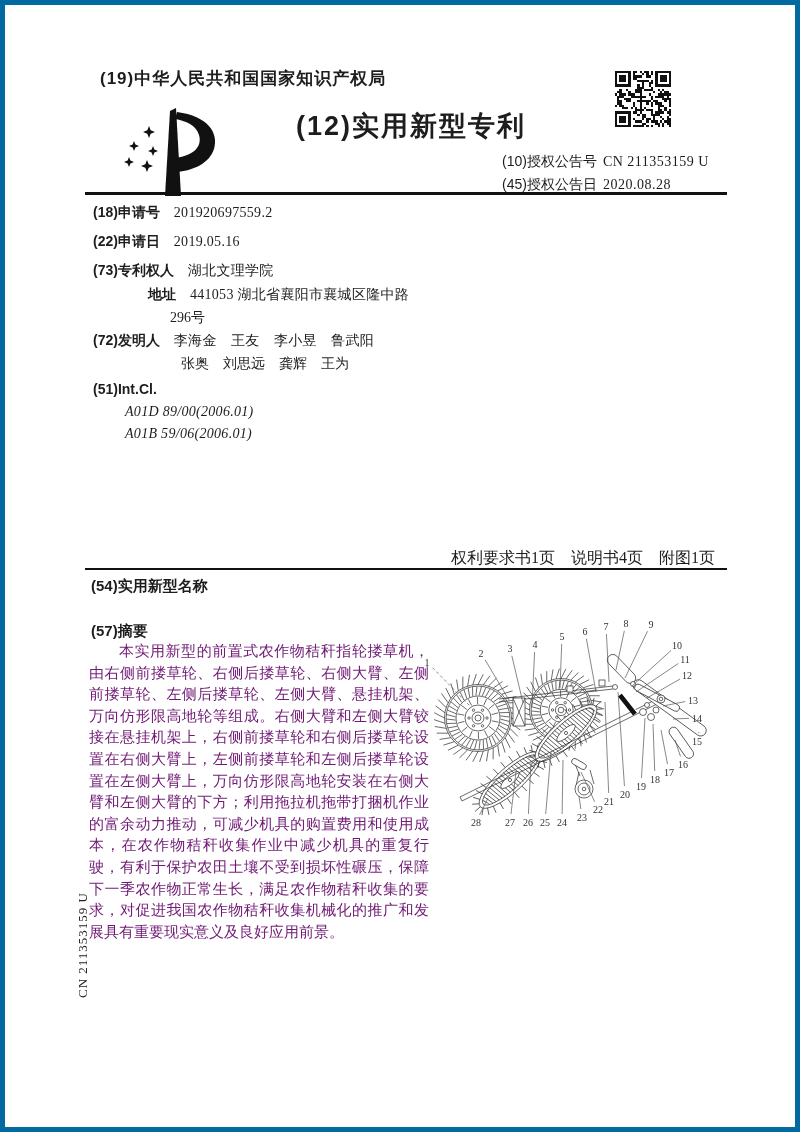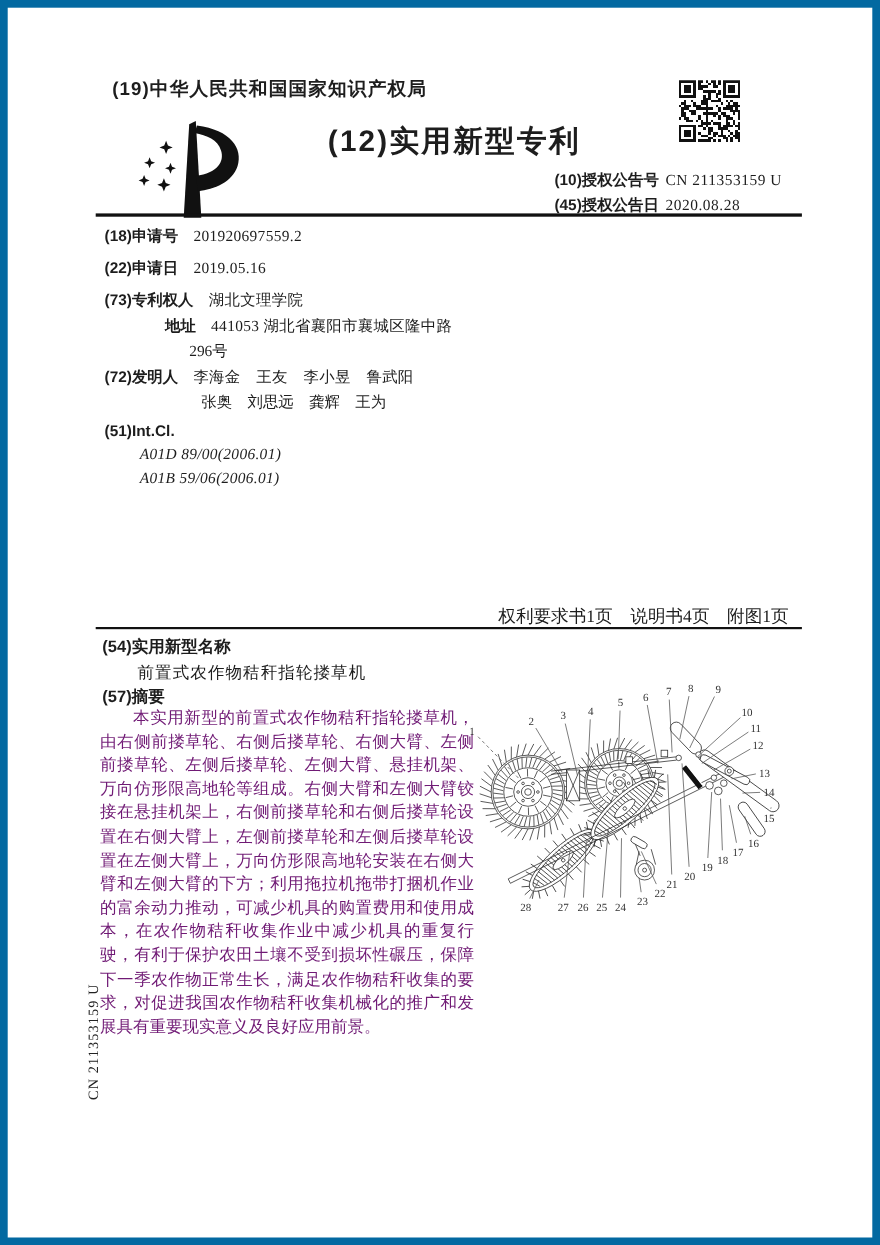--- a/index.html
+++ b/index.html
@@ -1,22 +1,22 @@
 <!DOCTYPE html>
 <html><head>
 <meta charset="utf-8">
 <style>
   html,body{margin:0;padding:0;background:#9a9a9a;}
   .page{
     position:relative;width:800px;height:1132px;margin:0 auto;
-    background:#ffffff;border:7px solid #0369a1;box-sizing:border-box;
+    background:#ffffff;border:5px solid #0369a1;box-sizing:border-box;
     font-family:"Liberation Sans",sans-serif;color:#1d1d1d;overflow:hidden;
   }
   .abs{position:absolute;}
-  .b{font-weight:bold;}
+  .b{font-weight:normal;}
   .serif{font-family:"Liberation Serif","DejaVu Serif",serif;}
   .office-line{left:95px;top:62px;font-size:17px;font-weight:bold;letter-spacing:1px;}
   .doc-type{left:291px;top:103px;font-size:27px;font-weight:bold;letter-spacing:2px;}
   .pub-row{font-size:14px;white-space:nowrap;}
   .pub-row .val{font-family:"Liberation Serif","DejaVu Serif",serif;letter-spacing:.5px;margin-left:6px;}
   .rule{background:#111;}
   .brow{font-size:14px;white-space:nowrap;}
   .brow .lab{font-weight:bold;}
   .brow .val{font-family:"Liberation Serif","DejaVu Serif",serif;letter-spacing:.3px;}
   .intcl{font-size:14px;font-style:italic;font-family:"Liberation Serif","DejaVu Serif",serif;letter-spacing:.3px;}
@@ -318,21 +318,20 @@
   </div>
   <div class="abs intcl" style="left:120px;top:399px;text-align:right;">A01D 89/00(2006.01)</div>
   <div class="abs intcl" style="left:120px;top:421px;">A01B 59/06(2006.01)</div>
 
 
   <div class="abs pages-info">权利要求书1页　说明书4页　附图1页</div>
 
   <div class="abs rule" style="left:80px;top:563px;width:642px;height:2px;"></div>
 
   <div class="abs sec-lab" style="left:86px;top:572px;">(54)实用新型名称</div>
-  <div class="abs title-value">前置式农作物秸秆指轮搂草机</div>
   <div class="abs sec-lab" style="left:86px;top:617px;">(57)摘要</div>
   <div class="abs abstract">本实用新型的前置式农作物秸秆指轮搂草机，由右侧前搂草轮、右侧后搂草轮、右侧大臂、左侧前搂草轮、左侧后搂草轮、左侧大臂、悬挂机架、万向仿形限高地轮等组成。右侧大臂和左侧大臂铰接在悬挂机架上，右侧前搂草轮和右侧后搂草轮设置在右侧大臂上，左侧前搂草轮和左侧后搂草轮设置在左侧大臂上，万向仿形限高地轮安装在右侧大臂和左侧大臂的下方；利用拖拉机拖带打捆机作业的富余动力推动，可减少机具的购置费用和使用成本，在农作物秸秆收集作业中减少机具的重复行驶，有利于保护农田土壤不受到损坏性碾压，保障下一季农作物正常生长，满足农作物秸秆收集的要求，对促进我国农作物秸秆收集机械化的推广和发展具有重要现实意义及良好应用前景。</div>
 
   <div class="abs" style="left:408px;top:595px;width:320px;height:250px;">
     <svg id="fig-svg" width="320" height="250" viewBox="0 0 320 250">
         <g stroke="#2a2a2a" stroke-width="0.7" fill="none">
           <line x1="98.5" y1="118" x2="108.6835799775701" y2="123.26733712071245"></line>
           <line x1="98.08755940993711" y1="123.24055457884774" x2="107.321769554636" y2="130.03610492494496"></line>
           <line x1="96.86039329588765" y1="128.35206931156074" x2="104.91785670736641" y2="136.50850388038327"></line>
           <line x1="94.84871856031032" y1="133.2086817412748" x2="101.53103374819042" y2="142.52516204408388"></line>

